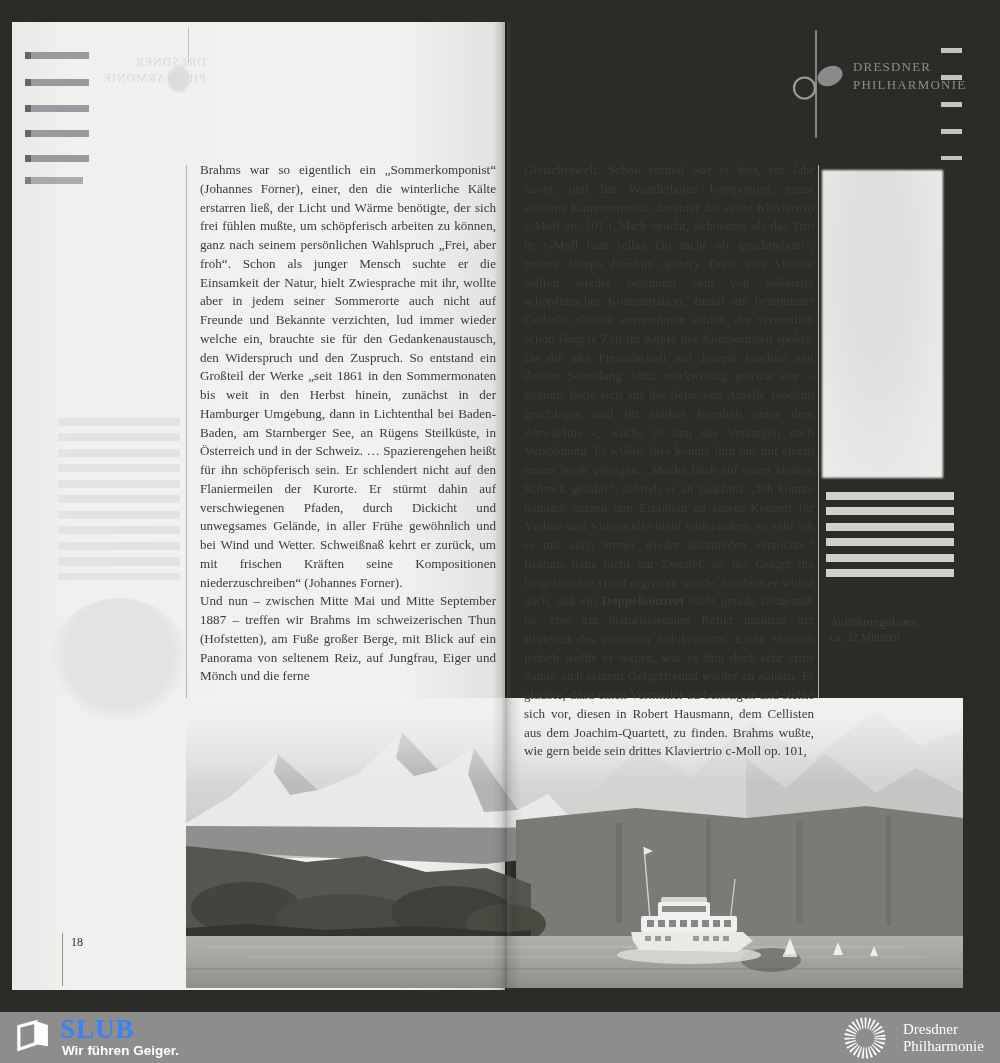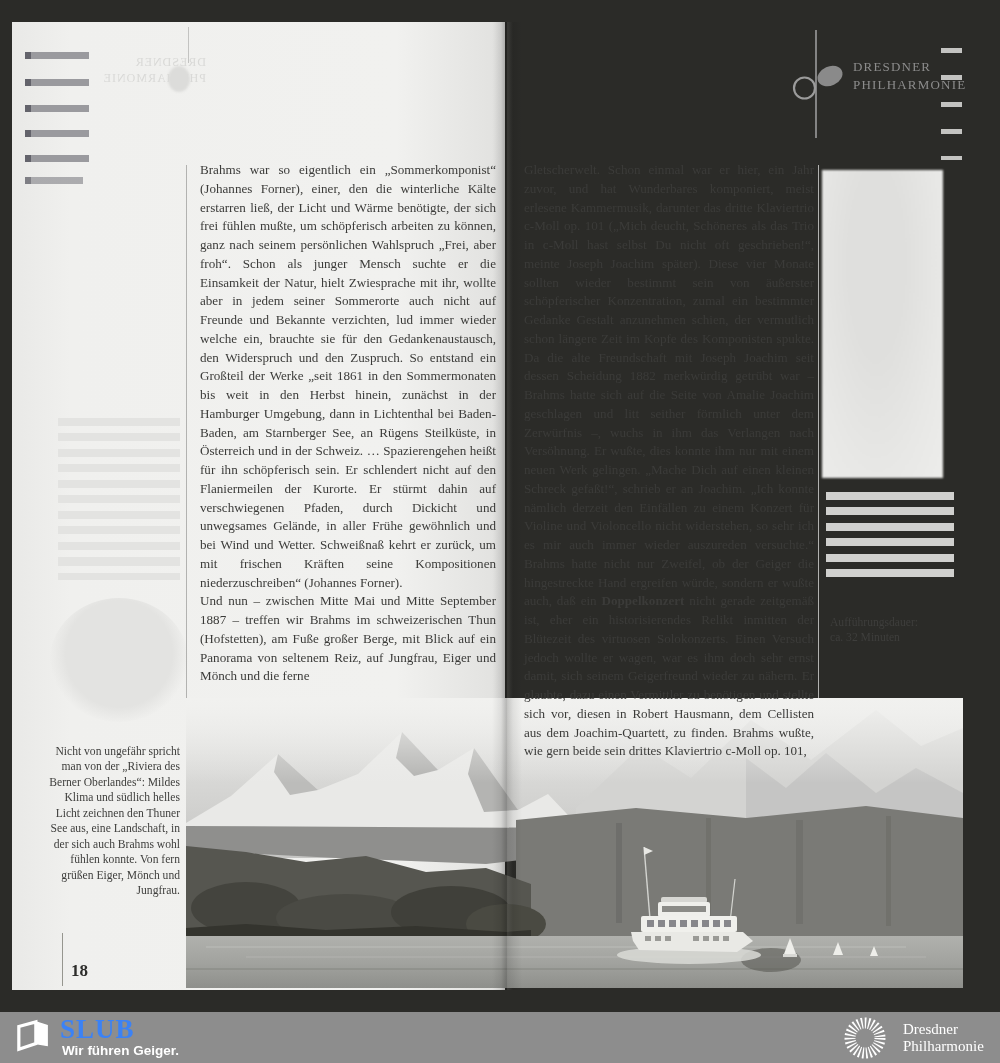--- a/index.html
+++ b/index.html
@@ -30,21 +30,21 @@
     font-size:13.1px;line-height:18.75px;hyphens:auto;-webkit-hyphens:auto;}
   .bodycol p{margin:0;}
   .col-left{left:200px;top:161px;width:296px;}
   .col-right{left:524px;top:161px;width:290px;}
   .boldword{font-weight:bold;}
   
   .note-left{position:absolute;left:48px;top:744px;width:132px;z-index:20;text-align:right;
     color:#3e3e3c;font-size:11.6px;line-height:15.45px;}
   .note-right{position:absolute;left:830px;top:615px;width:125px;z-index:20;
     color:#3e3e3c;font-size:11.6px;line-height:15.45px;}
-  .pagenum{position:absolute;left:71px;top:935px;z-index:20;color:#2d2d2b;font-size:17px;font-weight:bold;margin-top:26px;}
+  .pagenum{position:absolute;left:71px;top:935px;z-index:20;color:#2d2d2b;font-size:12px;font-weight:normal;}
   .pagenum-rule{position:absolute;left:62px;top:933px;width:1px;height:53px;background:#9696b4;background:#96968f;z-index:8;}
   
   .ghost-lines{position:absolute;z-index:4;opacity:.9;}
   .ghost-left-text{left:58px;top:418px;width:122px;height:162px;
     background:repeating-linear-gradient(180deg,#e2e2e0 0 8px,rgba(0,0,0,0) 8px 15.5px);filter:blur(.6px);}
   .ghost-left-circle{position:absolute;left:50px;top:598px;width:138px;height:124px;border-radius:50%;
     background:radial-gradient(circle at 50% 45%,#e3e3e1 0 55%,rgba(240,240,238,0) 72%);z-index:4;}
   .ghost-portrait{position:absolute;left:822px;top:170px;width:121px;height:308px;z-index:4;
     background:radial-gradient(ellipse at 45% 30%,#dfdfdd 0 30%,#e8e8e6 70%,#ededeb 100%);filter:blur(1px);}
   .ghost-right-text{left:826px;top:492px;width:128px;height:90px;
@@ -195,21 +195,20 @@
   </svg>
 
   <div class="bodycol col-left">
     <p>Brahms war so eigentlich ein „Sommerkomponist“ (Johannes Forner), einer, den die winterliche Kälte erstarren ließ, der Licht und Wärme benötigte, der sich frei fühlen mußte, um schöpferisch arbeiten zu können, ganz nach seinem persönlichen Wahlspruch „Frei, aber froh“. Schon als junger Mensch suchte er die Einsamkeit der Natur, hielt Zwiesprache mit ihr, wollte aber in jedem seiner Sommerorte auch nicht auf Freunde und Bekannte verzichten, lud immer wieder welche ein, brauchte sie für den Gedankenaustausch, den Widerspruch und den Zuspruch. So entstand ein Großteil der Werke „seit 1861 in den Sommermonaten bis weit in den Herbst hinein, zunächst in der Hamburger Umgebung, dann in Lichtenthal bei Baden-Baden, am Starnberger See, an Rügens Steilküste, in Österreich und in der Schweiz. … Spazierengehen heißt für ihn schöpferisch sein. Er schlendert nicht auf den Flaniermeilen der Kurorte. Er stürmt dahin auf verschwiegenen Pfaden, durch Dickicht und unwegsames Gelände, in aller Frühe gewöhnlich und bei Wind und Wetter. Schweißnaß kehrt er zurück, um mit frischen Kräften seine Kompositionen niederzuschreiben“ (Johannes Forner).</p>
     <p>Und nun – zwischen Mitte Mai und Mitte September 1887 – treffen wir Brahms im schweizerischen Thun (Hofstetten), am Fuße großer Berge, mit Blick auf ein Panorama von seltenem Reiz, auf Jungfrau, Eiger und Mönch und die ferne</p>
   </div>
   <div class="bodycol col-right">
     <p><span>Gletscherwelt. Schon einmal war er hier, ein Jahr zuvor, und hat Wunderbares komponiert, meist erlesene Kammermusik, darunter das dritte Klaviertrio c-Moll op. 101 („Mich deucht, Schöneres als das Trio in c-Moll hast selbst Du nicht oft geschrieben!“, meinte Joseph Joachim später). Diese vier Monate sollten wieder bestimmt sein von äußerster schöpferischer Konzentration, zumal ein bestimmter Gedanke Gestalt anzunehmen schien, der vermutlich schon längere Zeit im Kopfe des Komponisten spukte. Da die alte Freundschaft mit Joseph Joachim seit dessen Scheidung 1882 merkwürdig getrübt war – Brahms hatte sich auf die Seite von Amalie Joachim geschlagen und litt seither förmlich unter dem Zerwürfnis –, wuchs in ihm das Verlangen nach Versöhnung. Er wußte, dies konnte ihm nur mit einem neuen Werk gelingen. „Mache Dich auf einen kleinen Schreck gefaßt!“, schrieb er an Joachim. „Ich konnte nämlich derzeit den Einfällen zu einem Konzert für Violine und Violoncello nicht widerstehen, so sehr ich es mir auch immer wieder auszureden versuchte.“ Brahms hatte nicht nur Zweifel, ob der Geiger die hingestreckte Hand ergreifen würde, sondern er wußte auch, daß ein </span><span class="boldword">Doppelkonzert</span><span> nicht gerade zeitgemäß ist, eher ein historisierendes Relikt inmitten der Blütezeit des virtuosen Solokonzerts. Einen Versuch jedoch wollte er wagen, war es ihm doch sehr ernst damit, sich seinem Geigerfreund wieder zu nähern. Er glaubte, dazu einen Vermittler zu benötigen und stellte sich vor, diesen in Robert Hausmann, dem Cellisten aus dem Joachim-Quartett, zu finden. Brahms wußte, wie gern beide sein drittes Klaviertrio c-Moll op. 101,</span></p>
   </div>
 
-  <div class="note-left">Nicht von ungefähr spricht man von der „Riviera des Berner Oberlandes“: Mildes Klima und südlich helles Licht zeichnen den Thuner See aus, eine Landschaft, in der sich auch Brahms wohl fühlen konnte. Von fern grüßen Eiger, Mönch und Jungfrau.</div>
   <div class="note-right">
     <div>Aufführungsdauer:</div>
     <div>ca. 32 Minuten</div>
   </div>
 
   <div class="pagenum">18</div>
 
   <div class="gutter"></div>
 
   <div class="footer-bar"></div>

